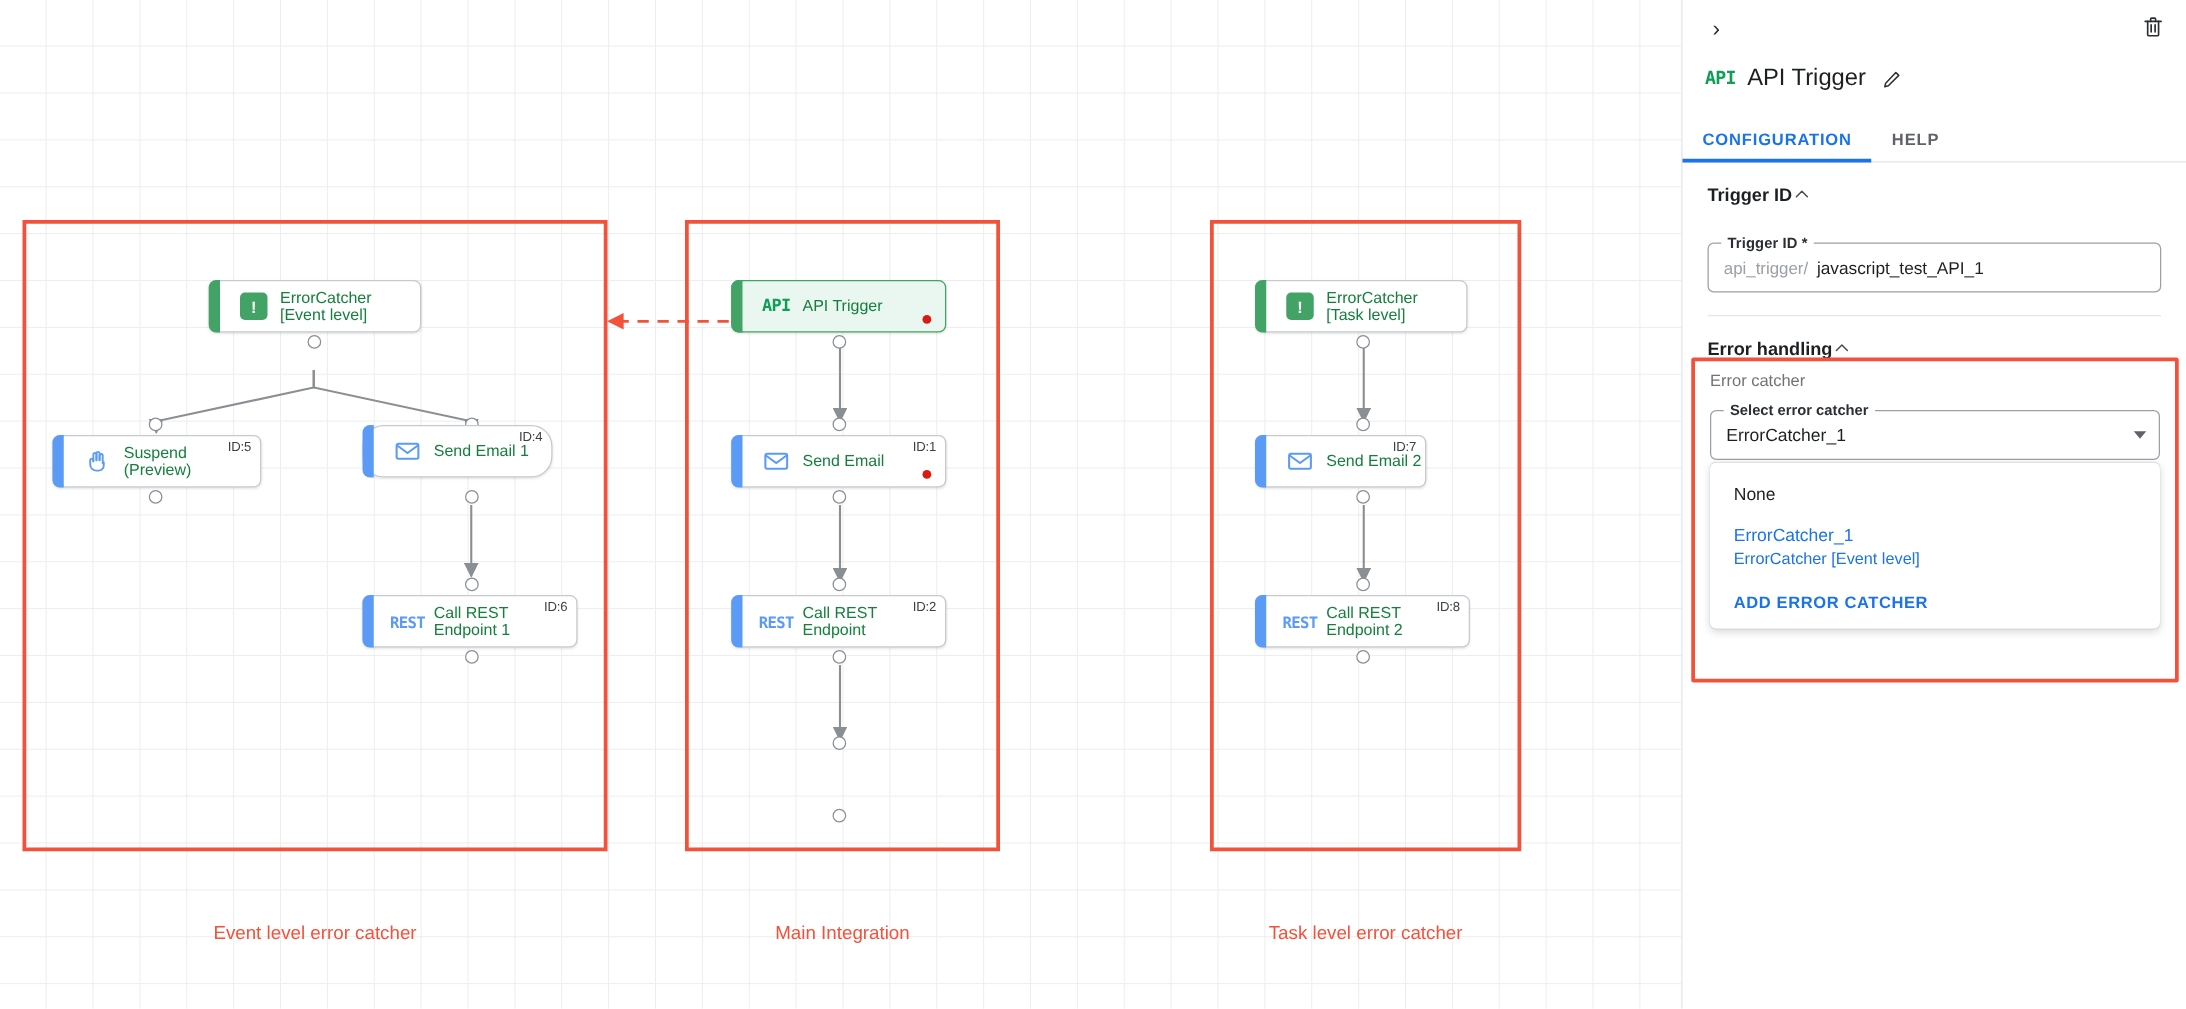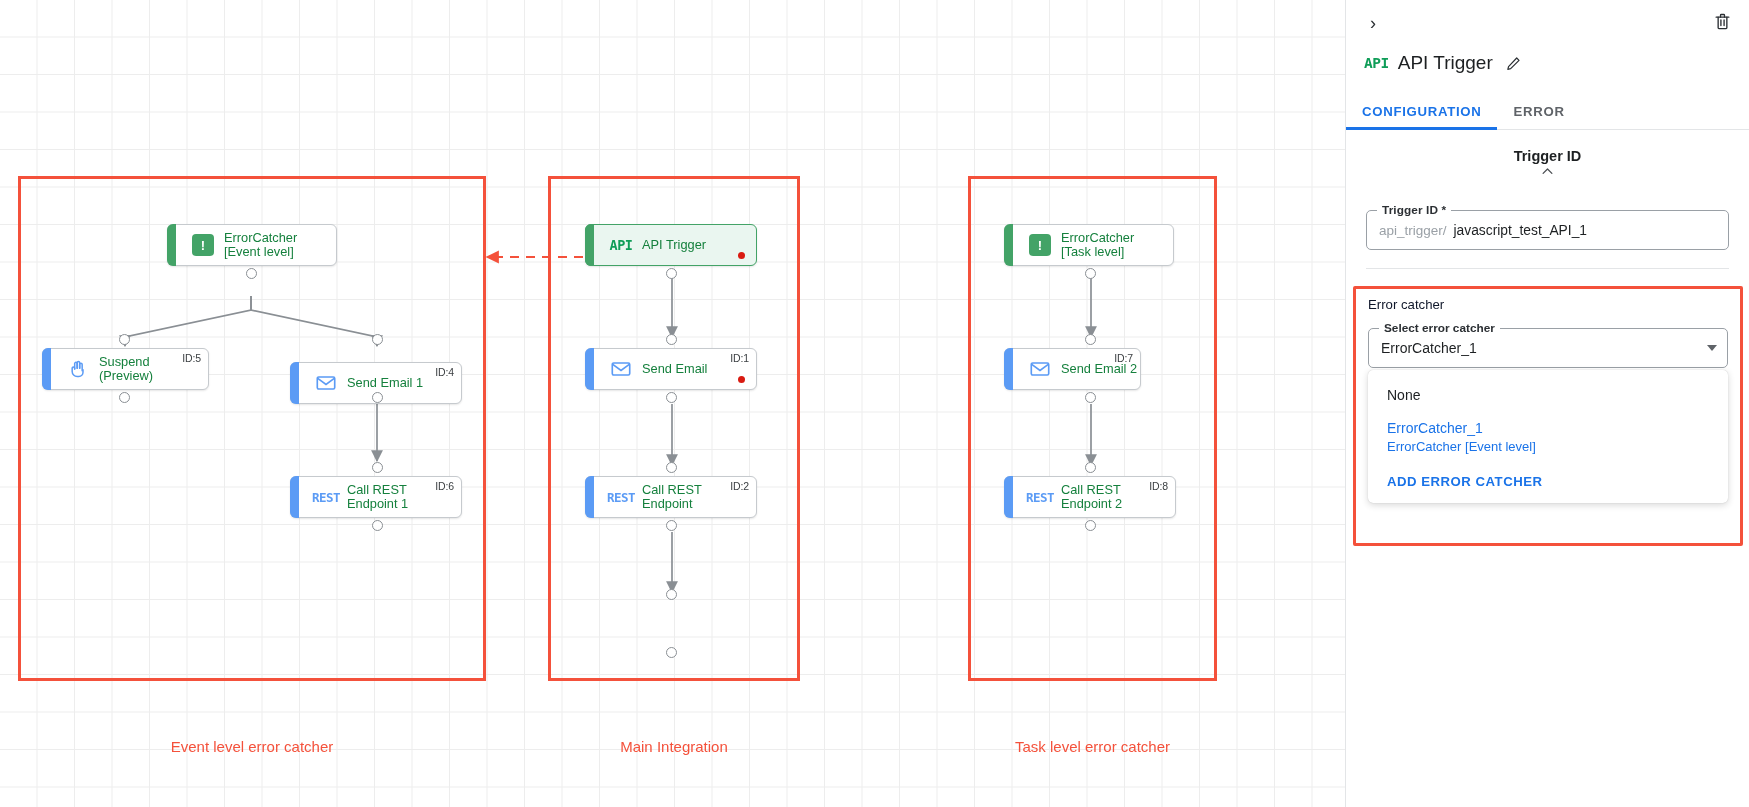--- a/index.html
+++ b/index.html
@@ -164,21 +164,20 @@
   }
   .tab.active { color: #1a73e8; }
   .tab.active::after {
     content: ""; position: absolute; left: 0; right: 0; bottom: 0;
     height: 3px; background: #1a73e8;
   }
 
   .section-head {
     display: flex; align-items: center; justify-content: flex-start;
     padding: 18px 20px 12px 20px;
-    flex-direction: column;
   }
   .section-head .st { font-size: 14.5px; font-weight: 700; color: #1d2022; }
   .chev { color: #4a4e52; font-size: 13px; cursor: pointer; }
 
   .field-wrap { padding: 16px 20px 18px 20px; }
   .outlined {
     position: relative;
     border: 1px solid #9aa0a6;
     border-radius: 5px;
     height: 40px;
@@ -200,21 +199,21 @@
   
   .ec-box {
     position: absolute;
     left: 7px; top: 286px;
     width: 390px; height: 260px;
     border: 3px solid #f4513b;
     border-radius: 2px;
     background: #fff;
   }
   .ec-label {
-    font-size: 13.2px; color: #0f172a;
+    font-size: 13.2px; color: #737373;
     padding: 8px 0 6px 12px;
   }
   .select-wrap { padding: 10px 12px; position: relative; }
   .select-outlined {
     position: relative;
     border: 1px solid #9aa0a6;
     border-radius: 5px;
     height: 40px;
     display: flex; align-items: center; justify-content: space-between;
     padding: 0 10px 0 12px;
@@ -316,21 +315,21 @@
           <path d="M8 12v-1a1.5 1.5 0 0 0-3 0v4c0 3.3 2.7 6 6 6h2a5 5 0 0 0 5-5v-3"></path>
         </svg>
       </div>
       <div class="label">Suspend
 (Preview)</div>
       <div class="idtag">ID:5</div>
     </div>
     <div class="port" style="left:119px; top:392px;"></div>
 
     <div class="port" style="left:372px; top:334px;"></div>
-    <div class="node" style="left:290px; top:362px; width:172px;">
+    <div class="node" style="left:290px; top:340px; width:152px;border-radius:17px;">
       <div class="accent"></div>
       <div class="ico">
         <svg width="22" height="22" viewBox="0 0 24 24" fill="none" stroke="#5b9bf5" stroke-width="1.8">
           <rect x="2.5" y="5.5" width="19" height="13" rx="1.5"></rect>
           <path d="M3 7l9 6.5L21 7"></path>
         </svg>
       </div>
       <div class="label">Send Email 1</div>
       <div class="idtag">ID:4</div>
     </div>
@@ -445,21 +444,21 @@
       <span class="title-text">API Trigger</span>
       <span class="edit-icon">
         <svg width="17" height="17" viewBox="0 0 24 24" fill="none" stroke="#2b2f33" stroke-width="1.7" stroke-linecap="round" stroke-linejoin="round">
           <path d="M16.5 4.2l3.3 3.3L8 19.3 4 20.3l1-4z"></path>
         </svg>
       </span>
     </div>
 
     <div class="tabs">
       <div class="tab active">CONFIGURATION</div>
-      <div class="tab">ERROR</div>
+      <div class="tab">HELP</div>
     </div>
 
     <div class="section-head">
       <span class="st">Trigger ID</span>
       <span class="chev">
         <svg width="15" height="15" viewBox="0 0 24 24" fill="none" stroke="#4a4e52" stroke-width="2" stroke-linecap="round" stroke-linejoin="round">
             <path d="M5 15l7-7 7 7"></path>
           </svg>
       </span>
     </div>

